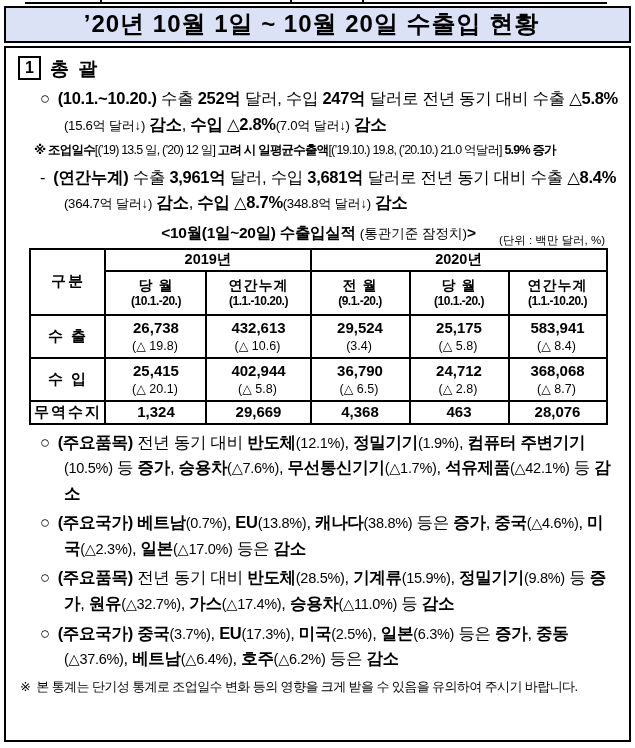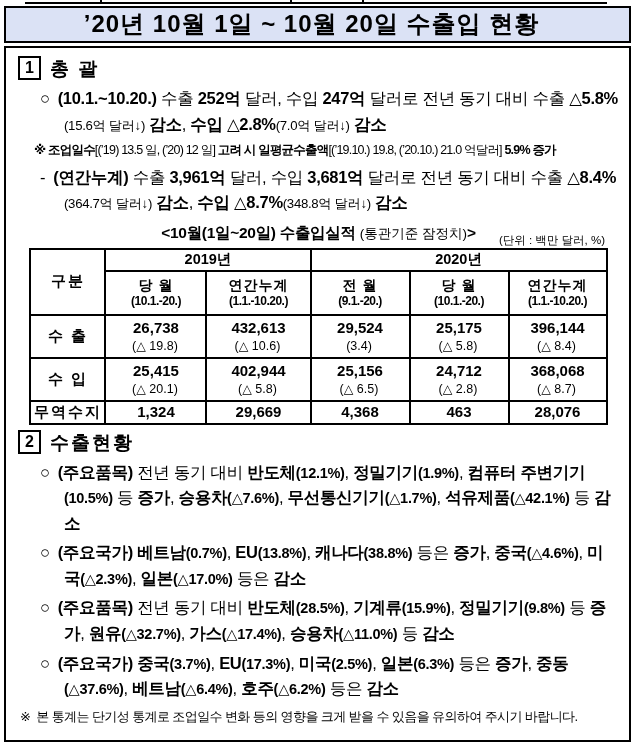--- a/index.html
+++ b/index.html
@@ -34,21 +34,21 @@
     line-height:1; padding:2px 5px 2px 5px; margin-right:9px;
     letter-spacing:0; vertical-align:2px;
   }
 
   .bullet { font-size:16.5px; line-height:1.55; margin:4px 0 4px 6px;
             padding-left:40px; text-indent:-24px; letter-spacing:-0.3px; }
   .bullet .marker { margin-right:8px; }
   .rich .b  { font-weight:bold; }
   .rich .r  { font-weight:normal; }
   .rich .sm { font-weight:normal; font-size:0.8em; }
-  .rich .p  { font-weight:bold; font-size:0.88em; }
+  .rich .p  { font-weight:normal; font-size:0.88em; }
 
   .note { font-size:12.5px; margin:0 0 6px 16px; white-space:nowrap;
           letter-spacing:-0.8px; }
   .note .b { font-weight:bold; } .note .r { font-weight:normal; }
 
   .caption-row { position:relative; text-align:center; margin:7px 0 1px 0; }
   .caption-main { font-size:15.5px; font-weight:bold; letter-spacing:-0.3px; }
   .caption-sub  { font-size:13.5px; font-weight:normal; }
   .caption-unit { position:absolute; right:14px; bottom:-4px; font-size:11.5px; }
 
@@ -154,36 +154,36 @@
             </td>
         <td class="num">
               <div class="v">29,524</div>
               <div class="c">(3.4)</div>
             </td>
         <td class="num">
               <div class="v">25,175</div>
               <div class="c">(△ 5.8)</div>
             </td>
         <td class="num">
-              <div class="v">396,144</div>
+              <div class="v">583,941</div>
               <div class="c">(△ 8.4)</div>
             </td>
       </tr>
       <tr>
         <td class="row-label">수 입</td>
         <td class="num">
               <div class="v">25,415</div>
               <div class="c">(△ 20.1)</div>
             </td>
         <td class="num">
               <div class="v">402,944</div>
               <div class="c">(△ 5.8)</div>
             </td>
         <td class="num">
-              <div class="v">25,156</div>
+              <div class="v">36,790</div>
               <div class="c">(△ 6.5)</div>
             </td>
         <td class="num">
               <div class="v">24,712</div>
               <div class="c">(△ 2.8)</div>
             </td>
         <td class="num">
               <div class="v">368,068</div>
               <div class="c">(△ 8.7)</div>
             </td>
@@ -202,23 +202,20 @@
         <td class="num">
               <div class="v">463</div>
             </td>
         <td class="num">
               <div class="v">28,076</div>
             </td>
       </tr>
     </tbody>
       </table>
 
-    <div class="sec-heading">
-      <span class="numbox">2</span><span>수출현황</span>
-    </div>
 
     <div class="bullet">
       <span class="marker">○</span><span class="rich"><span class="b">(주요품목)</span><span class="r"> 전년 동기 대비 </span><span class="b">반도체</span><span class="p">(12.1%)</span><span class="r">, </span><span class="b">정밀기기</span><span class="p">(1.9%)</span><span class="r">, </span><span class="b">컴퓨터 주변기기</span><span class="p">(10.5%)</span><span class="r"> 등 </span><span class="b">증가</span><span class="r">, </span><span class="b">승용차</span><span class="p">(△7.6%)</span><span class="r">, </span><span class="b">무선통신기기</span><span class="p">(△1.7%)</span><span class="r">, </span><span class="b">석유제품</span><span class="p">(△42.1%)</span><span class="r"> 등 </span><span class="b">감소</span></span>
     </div>
 
     <div class="bullet">
       <span class="marker">○</span><span class="rich"><span class="b">(주요국가)</span><span class="r"> </span><span class="b">베트남</span><span class="p">(0.7%)</span><span class="r">, </span><span class="b">EU</span><span class="p">(13.8%)</span><span class="r">, </span><span class="b">캐나다</span><span class="p">(38.8%)</span><span class="r"> 등은 </span><span class="b">증가</span><span class="r">, </span><span class="b">중국</span><span class="p">(△4.6%)</span><span class="r">, </span><span class="b">미국</span><span class="p">(△2.3%)</span><span class="r">, </span><span class="b">일본</span><span class="p">(△17.0%)</span><span class="r"> 등은 </span><span class="b">감소</span></span>
     </div>
 
 

